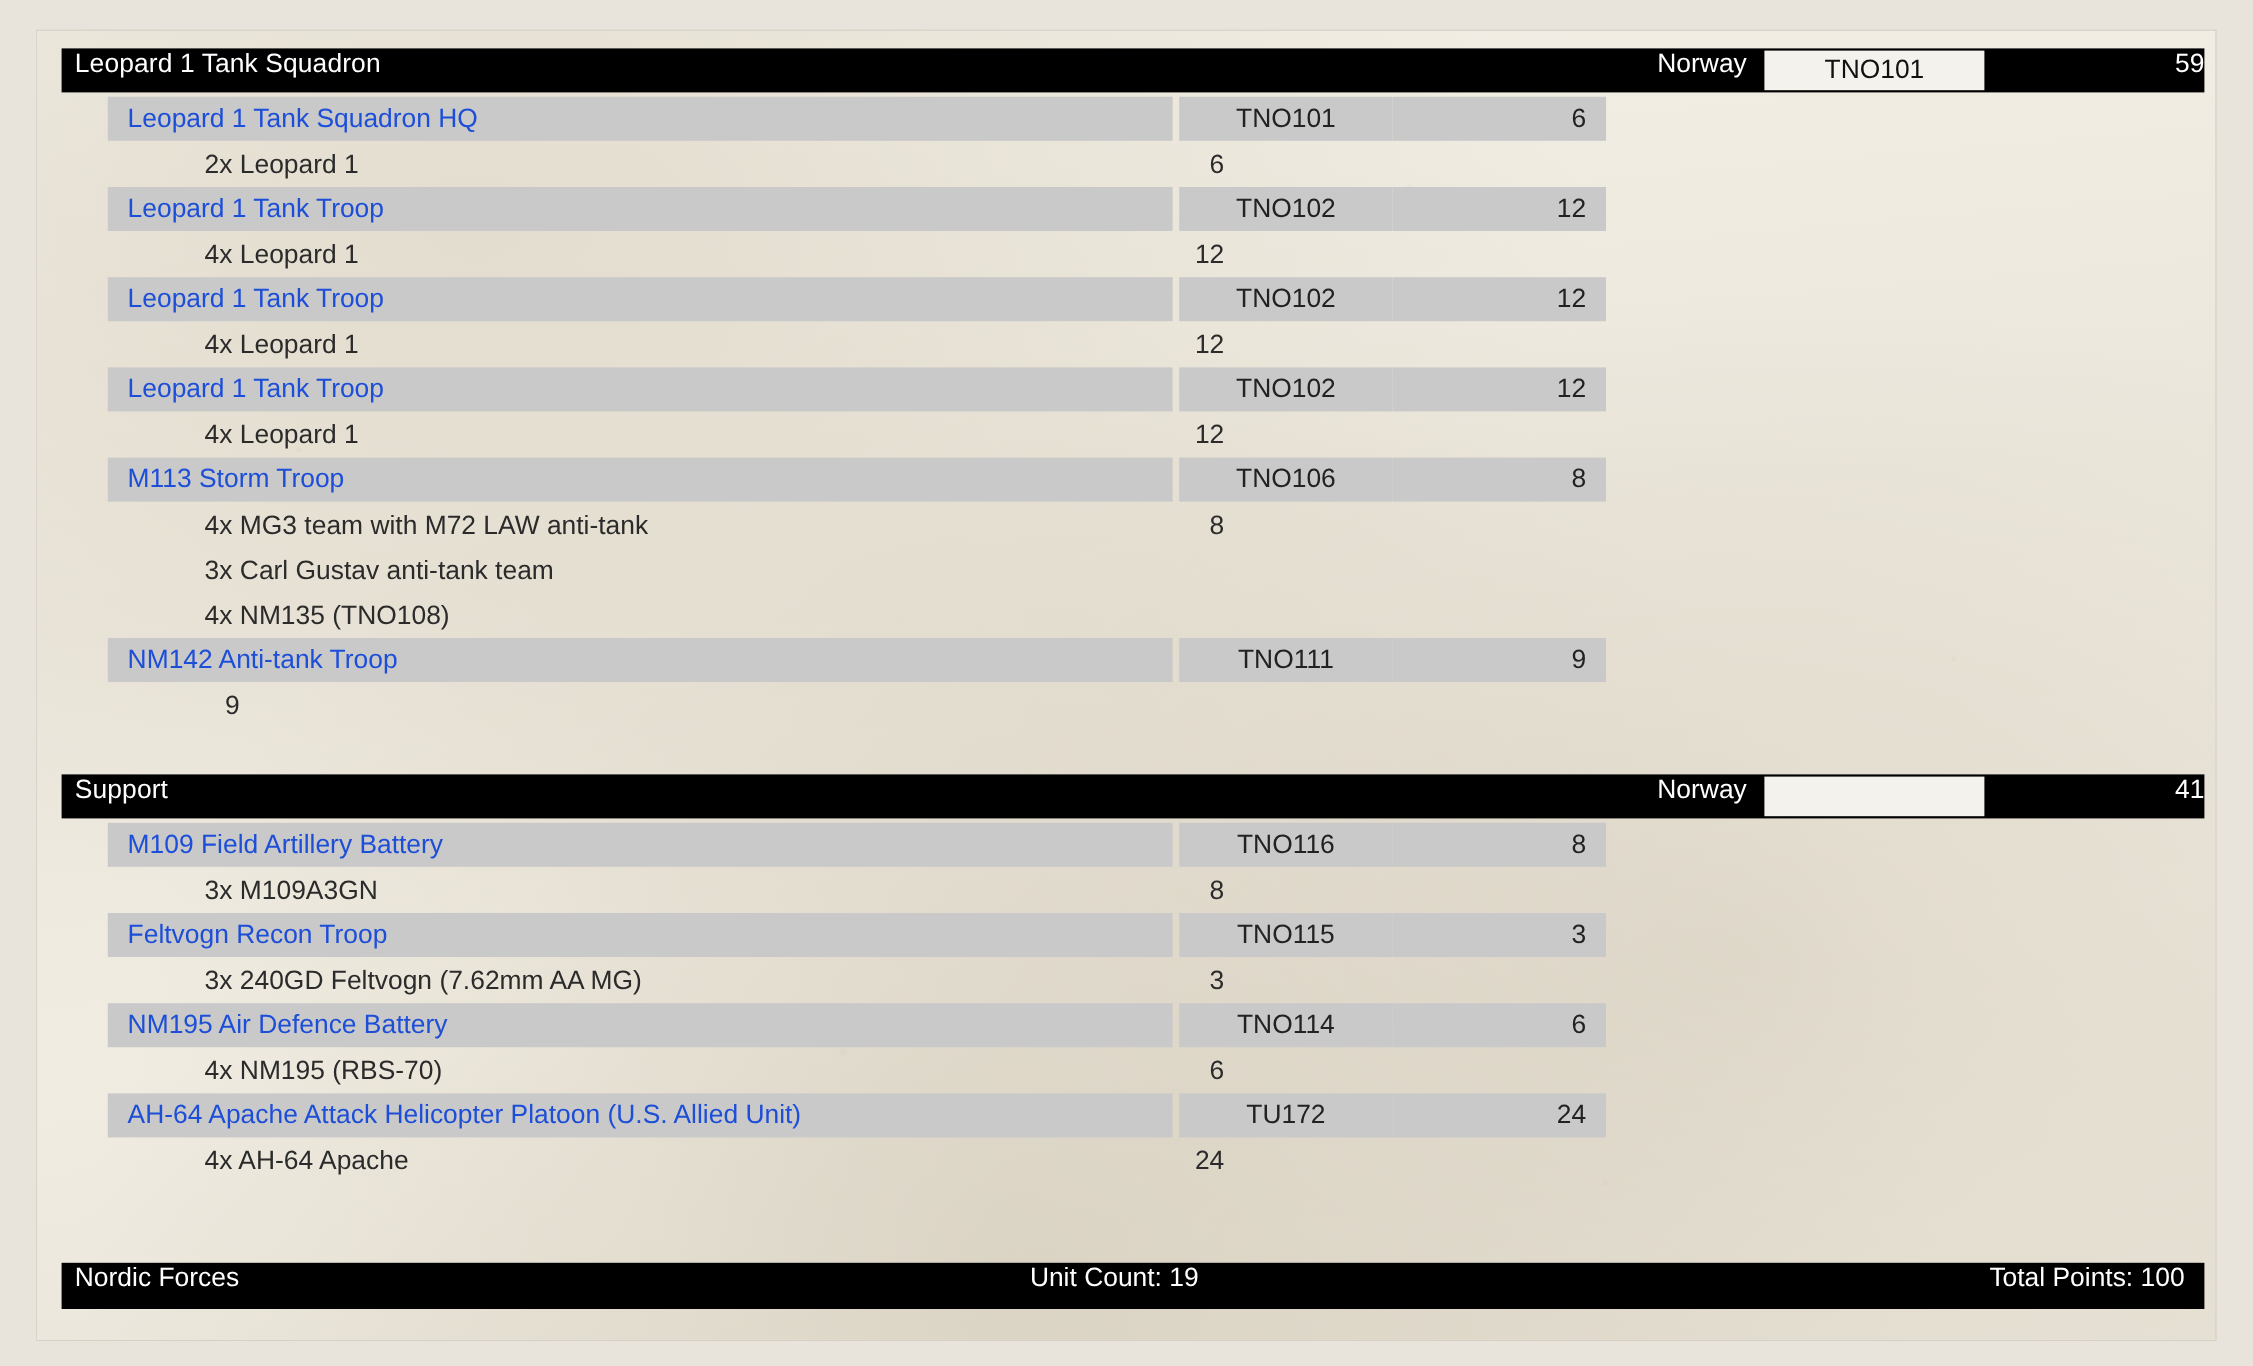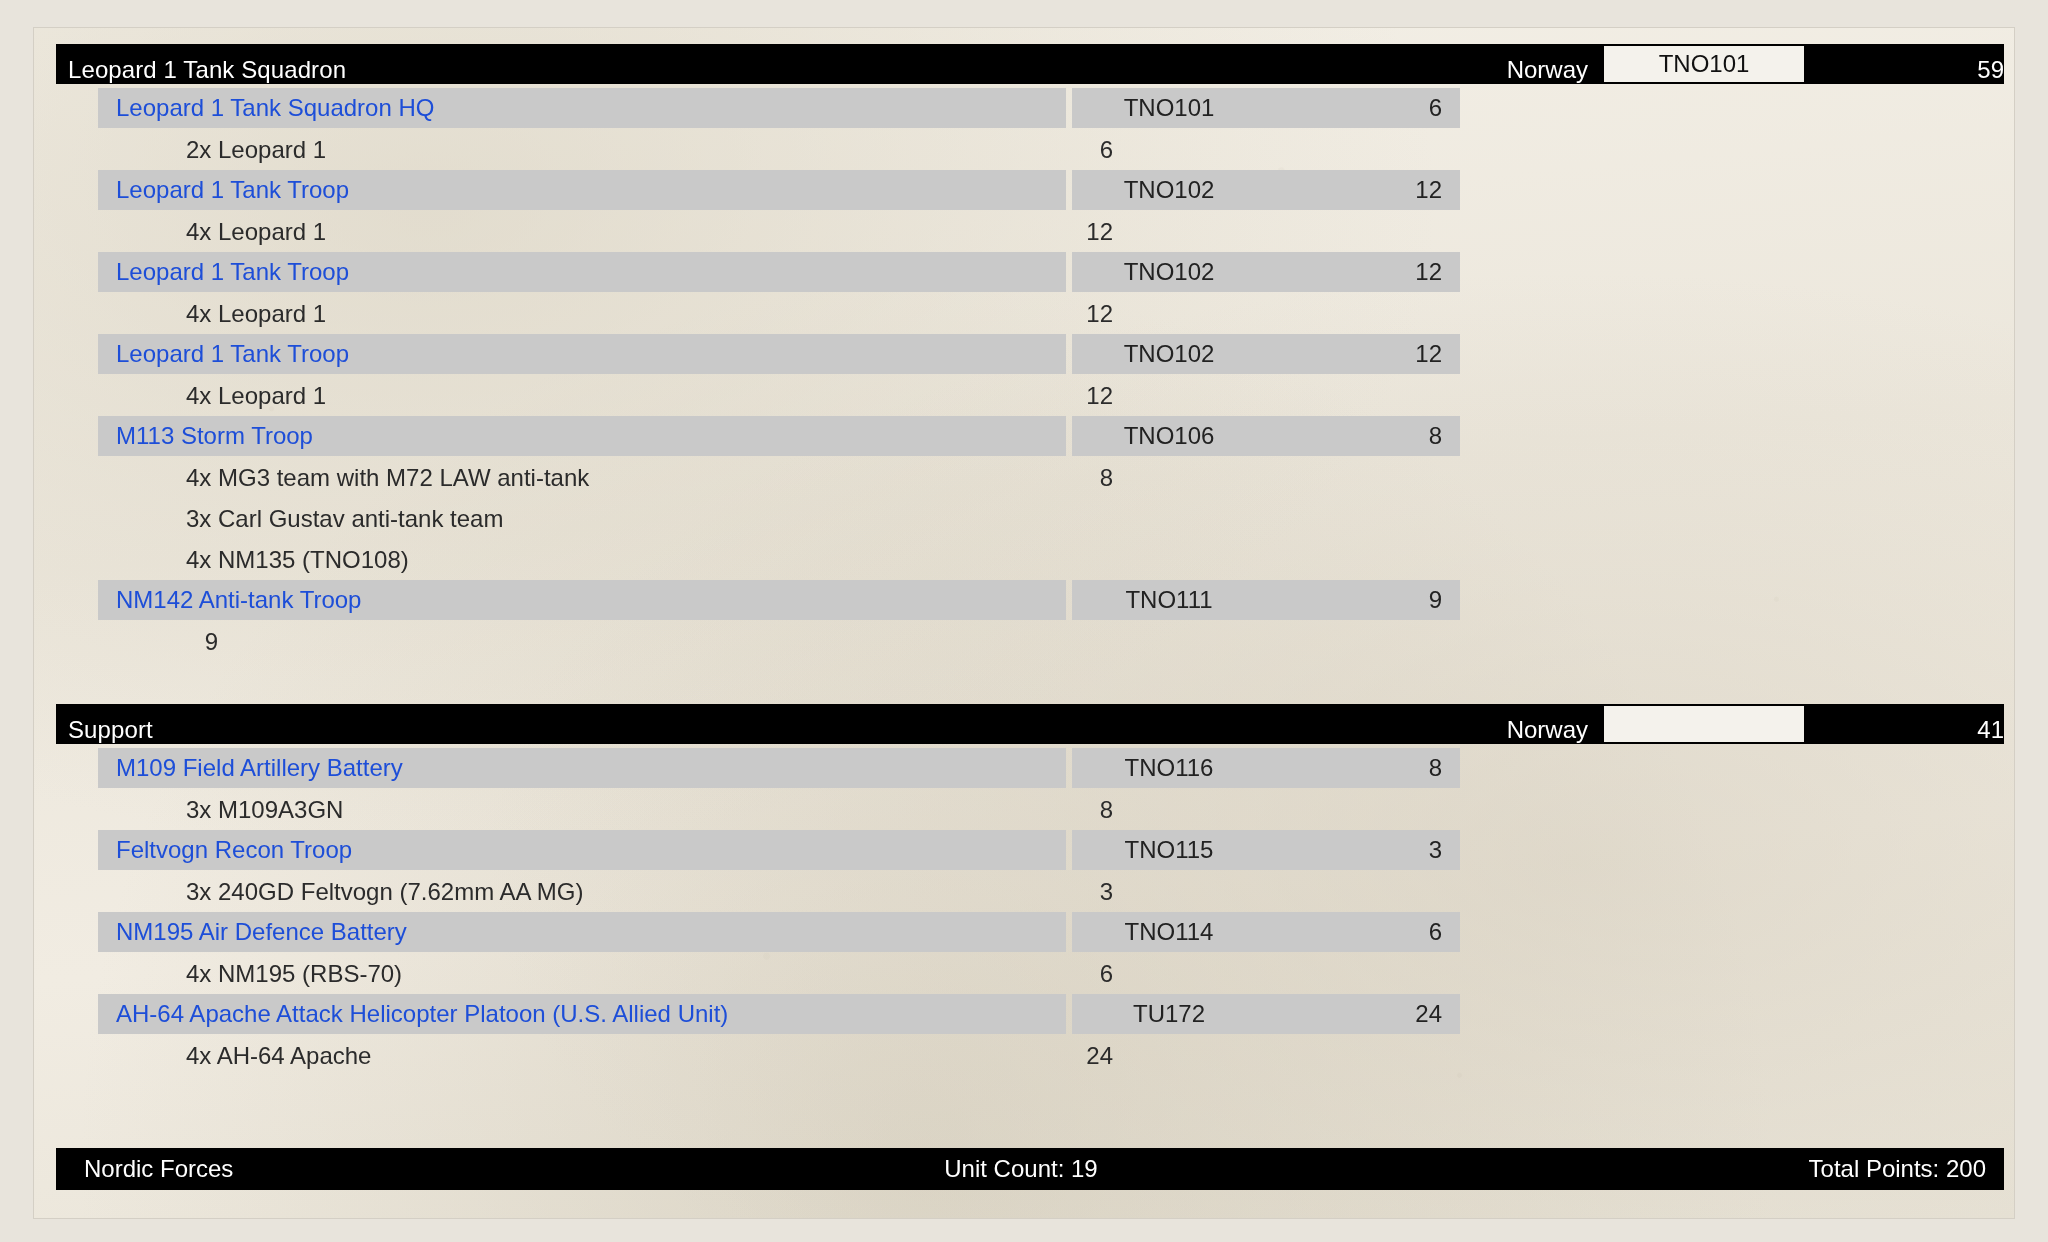--- a/index.html
+++ b/index.html
@@ -49,21 +49,21 @@
     right: 10px;
   }
 
   
   .formation-header {
     position: relative;
     height: 40px;
     background: #000000;
     color: #ffffff;
     display: flex;
-    align-items: flex-end;
+    align-items: flex-start;
     font-size: 24px;
     margin-bottom: 4px;
   }
   .formation-header .fh-name {
     padding-left: 12px;
     flex: 0 0 auto;
     letter-spacing: 0.1px;
   }
   .formation-header .fh-spacer { flex: 1 1 auto; }
   .formation-header .fh-nation {
@@ -167,23 +167,21 @@
   
   .footer {
     position: absolute;
     left: 22px;
     right: 10px;
     bottom: 28px;
     height: 42px;
     background: #000000;
     color: #ffffff;
     display: flex;
-    align-items: center;
-    font-size: 24px;
-    padding-left: 16px;
+    font-size: 24px;
   }
   .footer .f-left { padding-left: 12px; flex: 0 0 auto; }
   .footer .f-center { flex: 1 1 auto; text-align: center; }
   .footer .f-right { flex: 0 0 auto; padding-right: 18px; }
 </style>
 </head>
 <body>
 
 <div class="page">
   <div class="paper-noise"></div>
@@ -309,15 +307,15 @@
       </div>
       <div class="sub-row">
         <div class="s-name">4x AH-64 Apache</div>
         <div class="s-points">24</div>
       </div>
     </div>
 
   <div class="footer">
     <div class="f-left">Nordic Forces</div>
     <div class="f-center">Unit Count: 19</div>
-    <div class="f-right">Total Points: 200</div>
+    <div class="f-right">Total Points: 100</div>
   </div>
 </div>
 
 </body></html>

